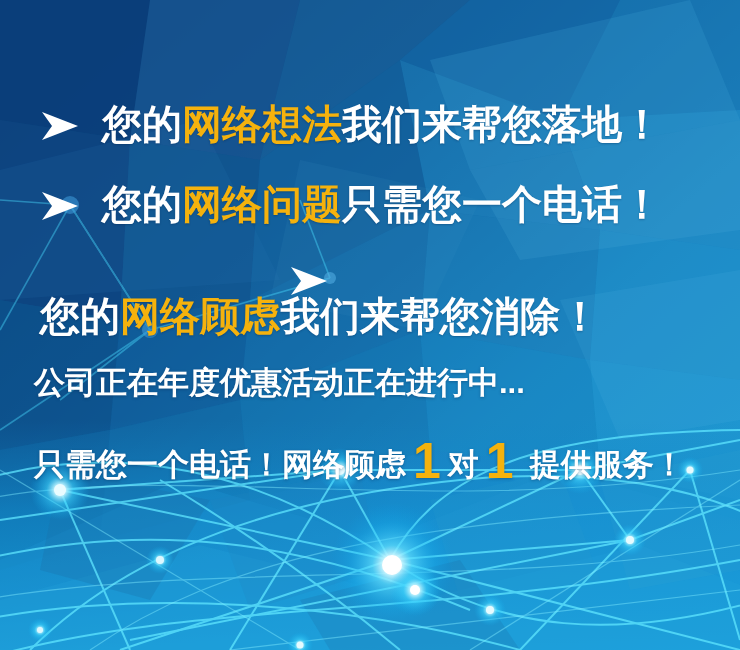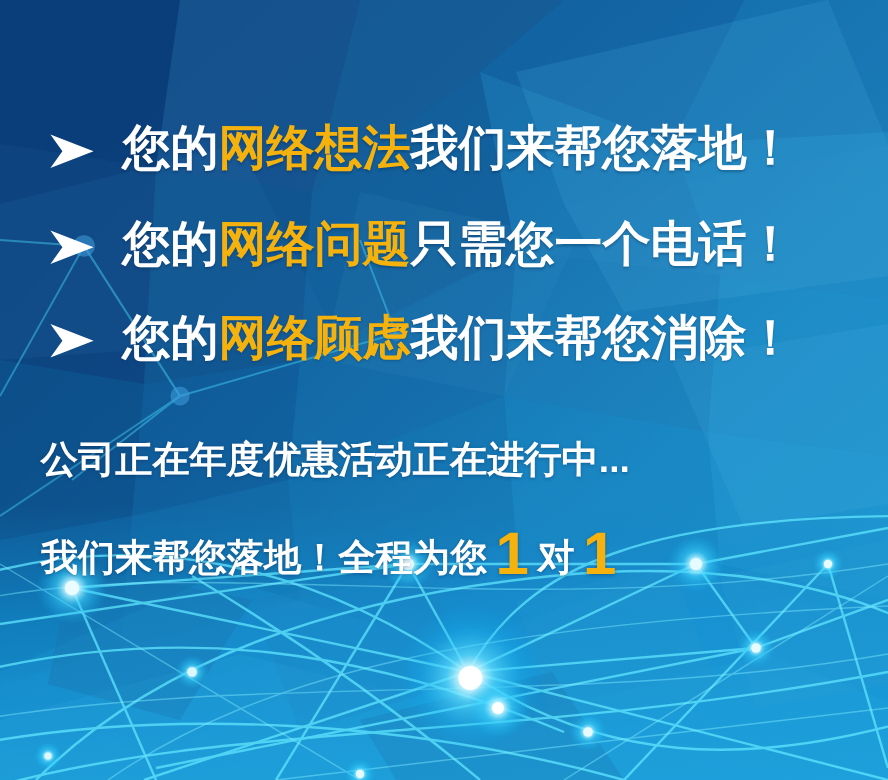--- a/index.html
+++ b/index.html
@@ -31,21 +31,21 @@
 
   .headline {
     position:absolute;
     left:40px;
     display:flex;
     align-items:center;
     white-space:nowrap;
   }
   .headline.l1 { top:104px; }
   .headline.l2 { top:184px; }
-  .headline.l3 { top:262px; }
+  .headline.l3 { top:262px;flex-direction:column; }
 
   .arrow-icon {
     width:40px; height:34px;
     flex:0 0 auto;
     margin-right:22px;
     position:relative;
     top:2px;
   }
   .arrow-icon svg { display:block; }
 
@@ -269,21 +269,22 @@
         <svg width="40" height="34" viewBox="0 0 40 34" aria-hidden="true">
           <path d="M2,3 L38,17 L2,31 L12,17 Z" fill="#ffffff"></path>
         </svg>
       </span>
       <span class="hl-text"><span>您的</span><span class="gold">网络顾虑</span><span>我们来帮您消除！</span></span>
     </div>
 
     <div class="subline s1">公司正在年度优惠活动正在进行中...</div>
 
     <div class="subline s2">
-      <span>我们来帮您落地！全程为您</span>
+      <span>只需您一个电话！网络顾虑</span>
       <span class="big-one">1</span>
       <span>对</span>
       <span class="big-one">1</span>
       <span class="sp"></span>
+      <span>提供服务！</span>
     </div>
 
   </div>
 </div>
 
 </body></html>

